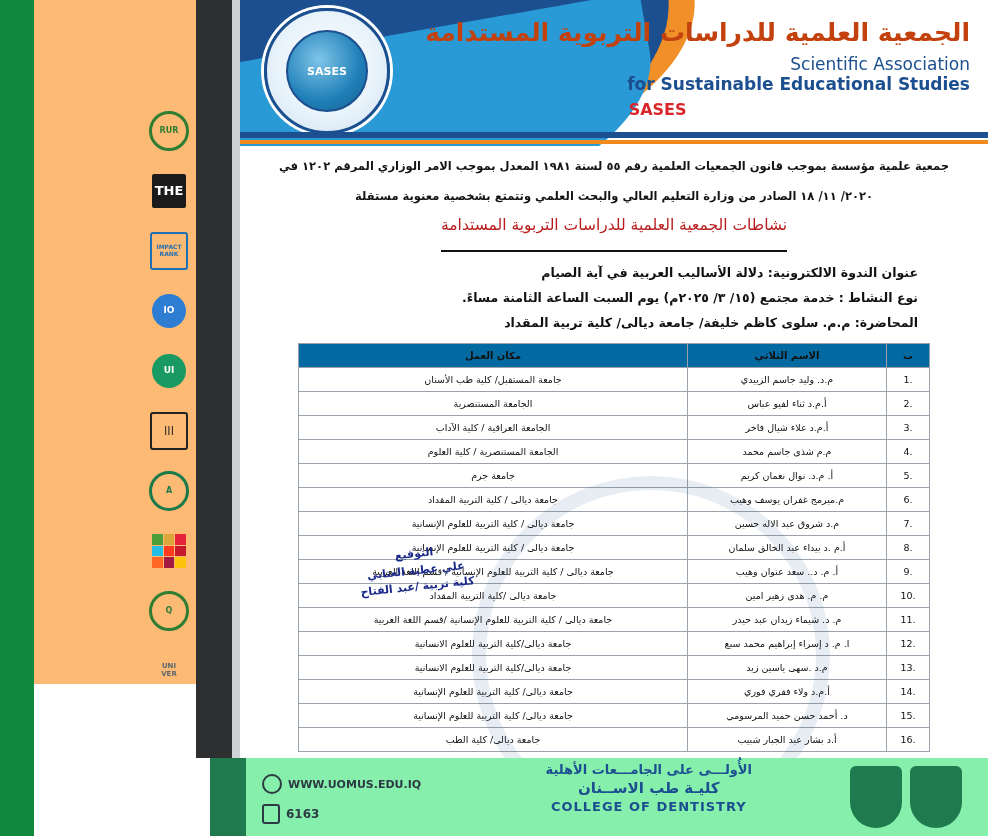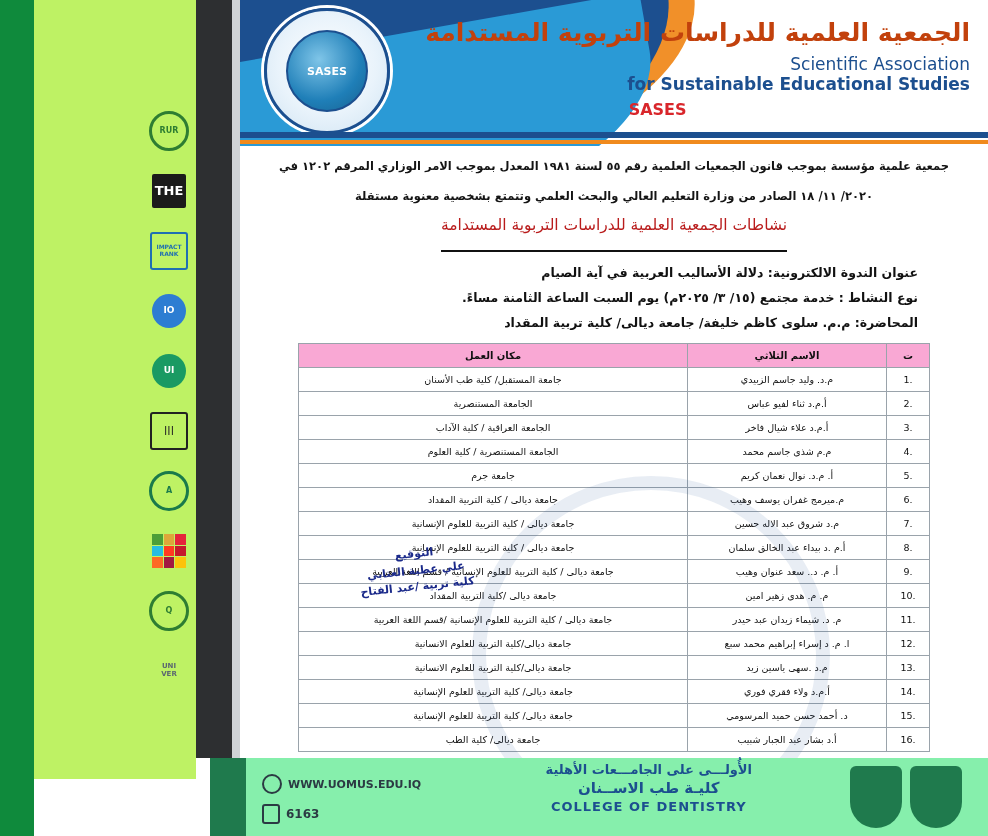--- a/index.html
+++ b/index.html
@@ -5,22 +5,22 @@
   html,body{margin:0;padding:0;}
   body{
     width:988px;height:836px;overflow:hidden;
     background:#f2f4f6;
     font-family:"DejaVu Sans","Liberation Sans",sans-serif;
   }
   .page{position:relative;width:988px;height:836px;background:#ffffff;overflow:hidden;}
 
   
   .left-rail{
-    position:absolute;left:0;top:0;width:196px;height:779px;
-    background:#bef264;
+    position:absolute;left:0;top:0;width:196px;height:684px;
+    background:#fdba74;
   }
   .rail-green{
     position:absolute;left:0;top:0;width:34px;height:836px;
     background:linear-gradient(#0f8a3c,#0f8a3c);
   }
   .rail-icons{
     position:absolute;left:40px;top:110px;width:150px;
     display:flex;flex-direction:column;align-items:flex-start;gap:18px;
   }
   .rail-icon{
@@ -105,21 +105,21 @@
     margin:10px auto 6px auto;width:max-content;font-size:15.5px;font-weight:normal;color:#b91c1c;
     border-bottom:2px solid #111;padding-bottom:16px;
   }
   .meta{margin:8px 70px 0 40px;font-size:12.5px;color:#111;font-weight:bold;line-height:2.0;}
   .meta div{white-space:nowrap;}
 
   
   .tbl-wrap{margin:8px 58px 0 58px;}
   table{border-collapse:collapse;width:100%;font-size:9.5px;color:#111;}
   th,td{border:1px solid #9aa3ab;padding:2px 4px;height:19px;vertical-align:middle;}
-  th{font-weight:bold;font-size:10px;background:#f9a8d4;}
+  th{font-weight:bold;font-size:10px;background:#0369a1;}
   .c-no{width:34px;text-align:center;}
   .c-name{width:190px;text-align:center;}
   .c-work{text-align:center;}
 
   
   .watermark{
     position:absolute;left:160px;top:330px;width:430px;height:330px;
     opacity:.10;pointer-events:none;
   }
   .wm-circle{width:330px;height:330px;border-radius:50%;border:14px solid #1c4f8f;}

